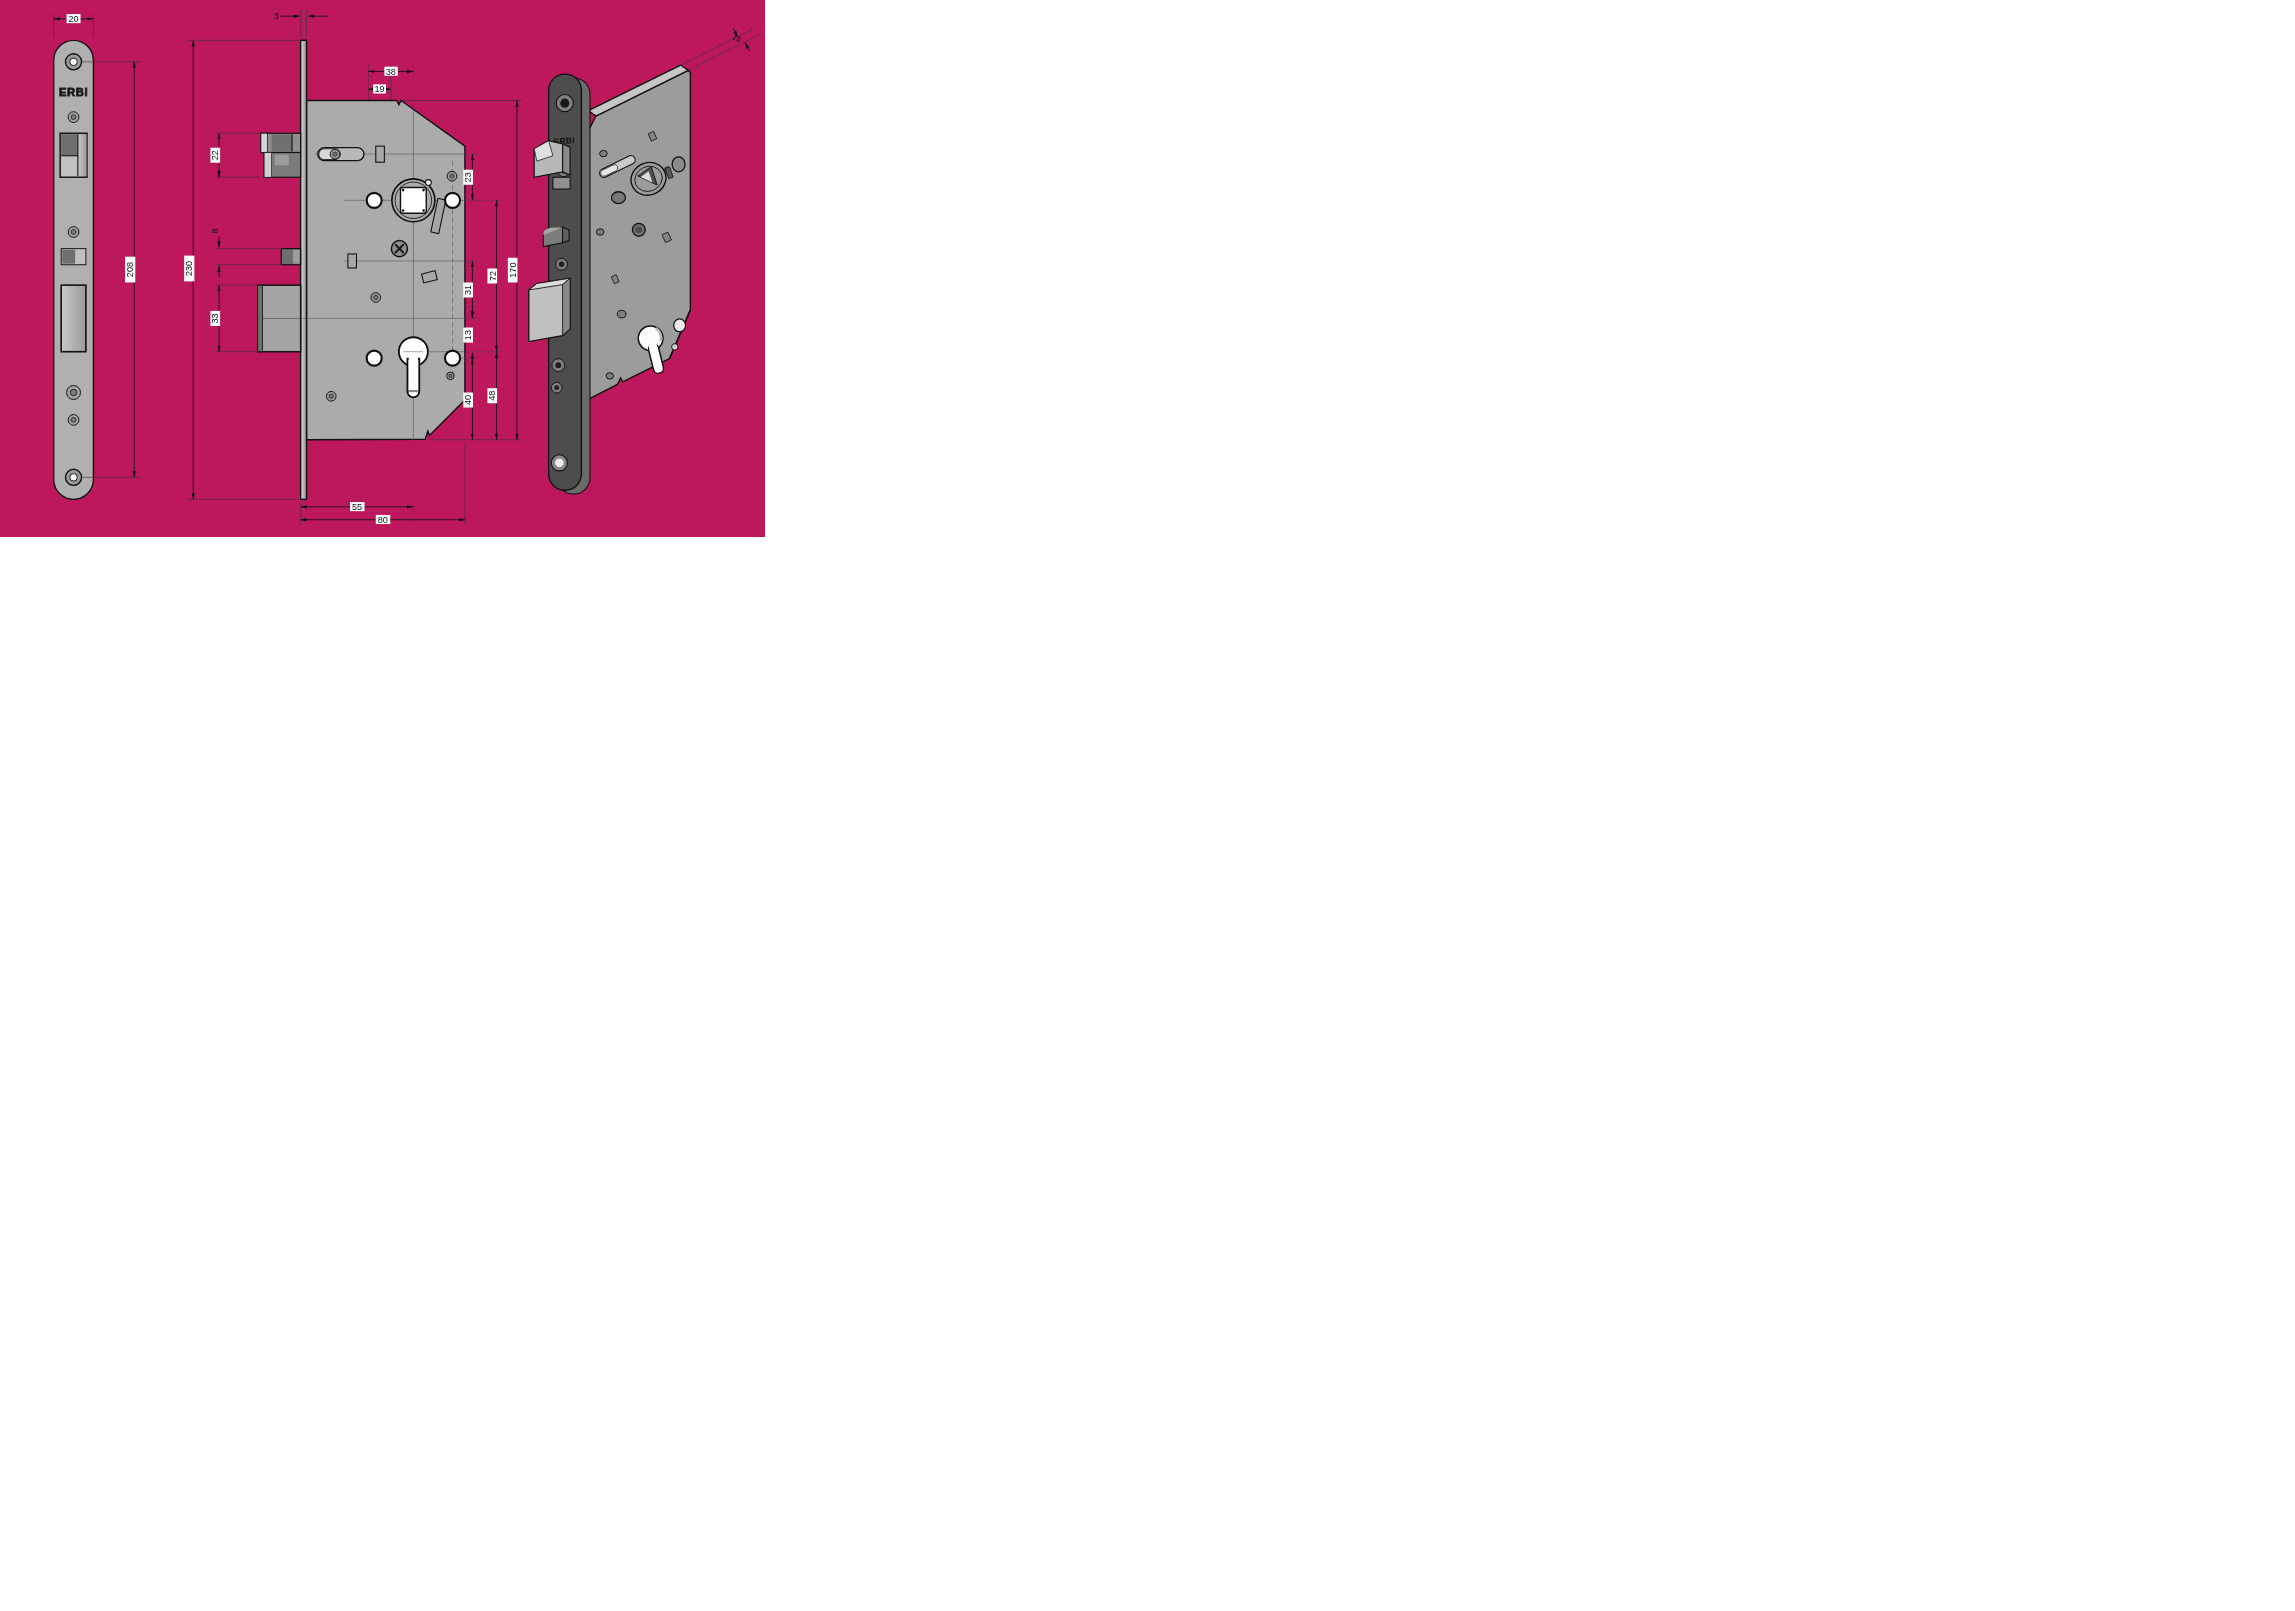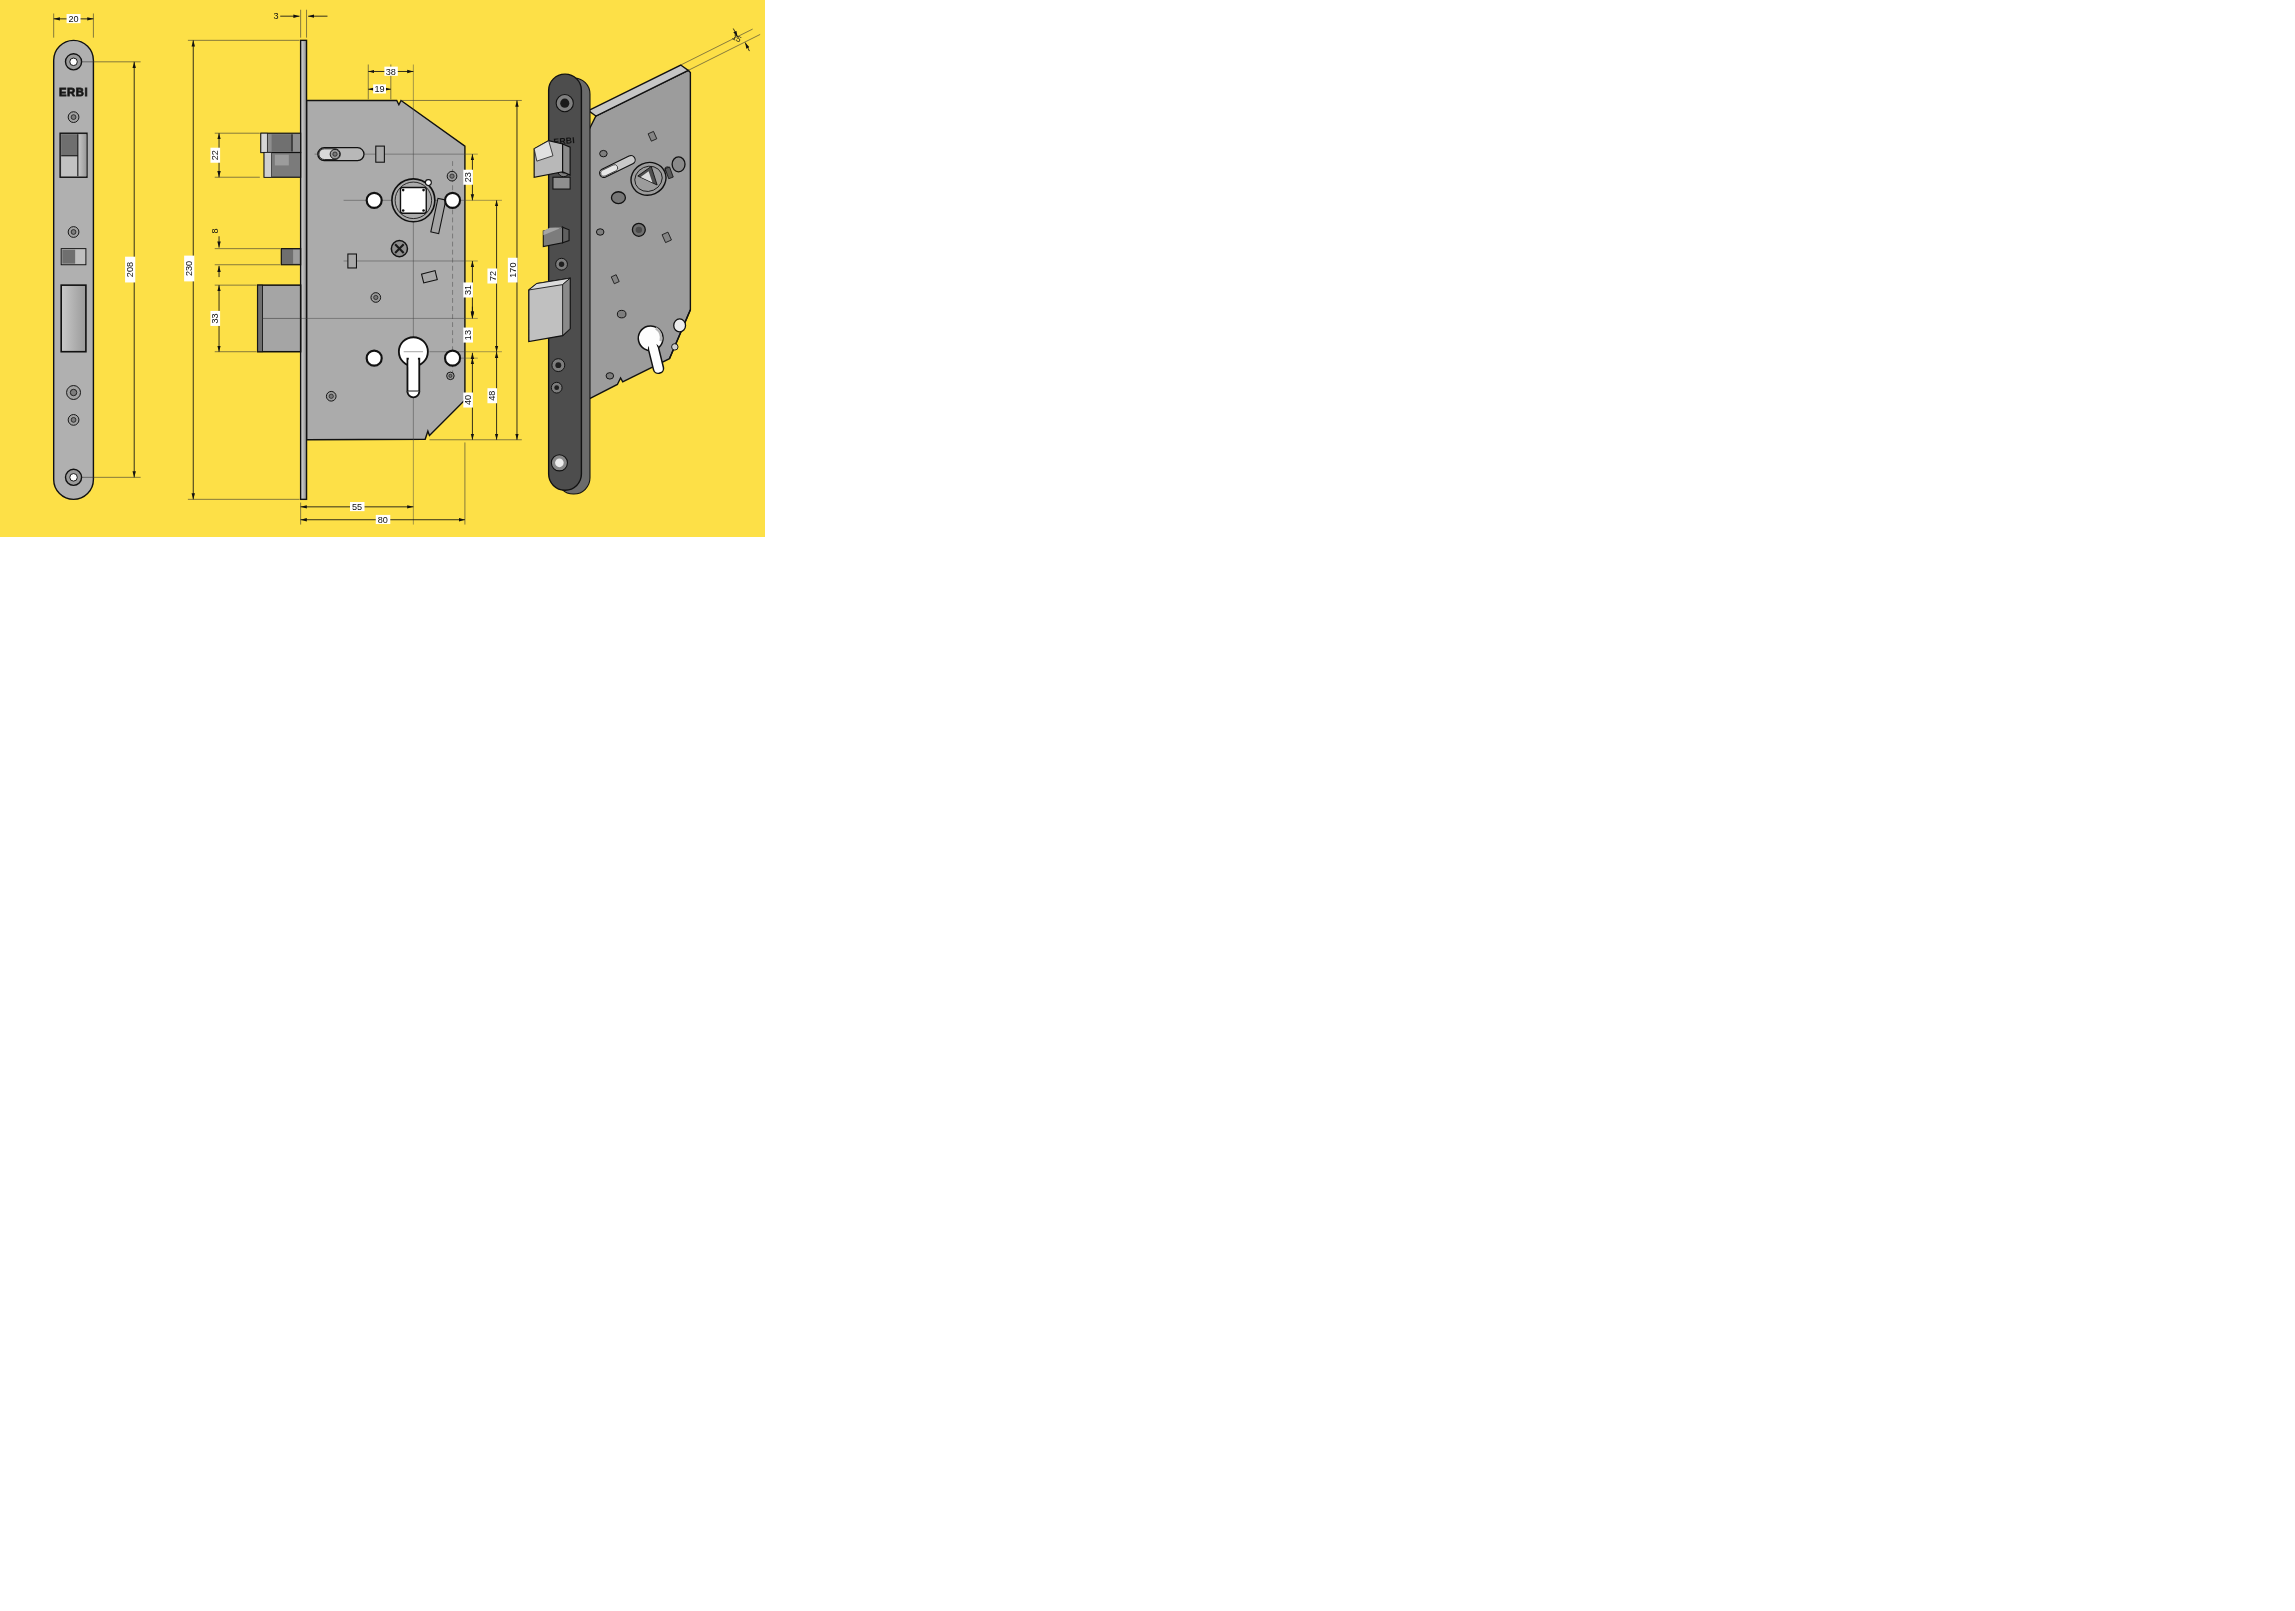--- a/index.html
+++ b/index.html
@@ -1,16 +1,16 @@
 <!DOCTYPE html>
 <html style="font-size:8.6px"><head>
 <meta charset="utf-8">
 <style>
   html,body{margin:0;padding:0;background:#ffffff;}
-  .page{width:765px;height:537px;background:#fde047;position:relative;overflow:hidden;
+  .page{width:765px;height:537px;background:#be185d;position:relative;overflow:hidden;
         font-family:"Liberation Sans", sans-serif;}
   svg text{font-family:"Liberation Sans", sans-serif;fill:#111;}
   .dimtxt{font-size:17px;}
   .dimtxt-s{font-size:15px;}
   .thin{stroke:#333;stroke-width:1.1;fill:none;}
   .cline{stroke:#444;stroke-width:0.9;fill:none;}
   .dim{stroke:#111;stroke-width:1.6;fill:none;}
   .out{stroke:#111;stroke-width:2.6;}
   .out-thin{stroke:#111;stroke-width:1.8;}
 </style>

